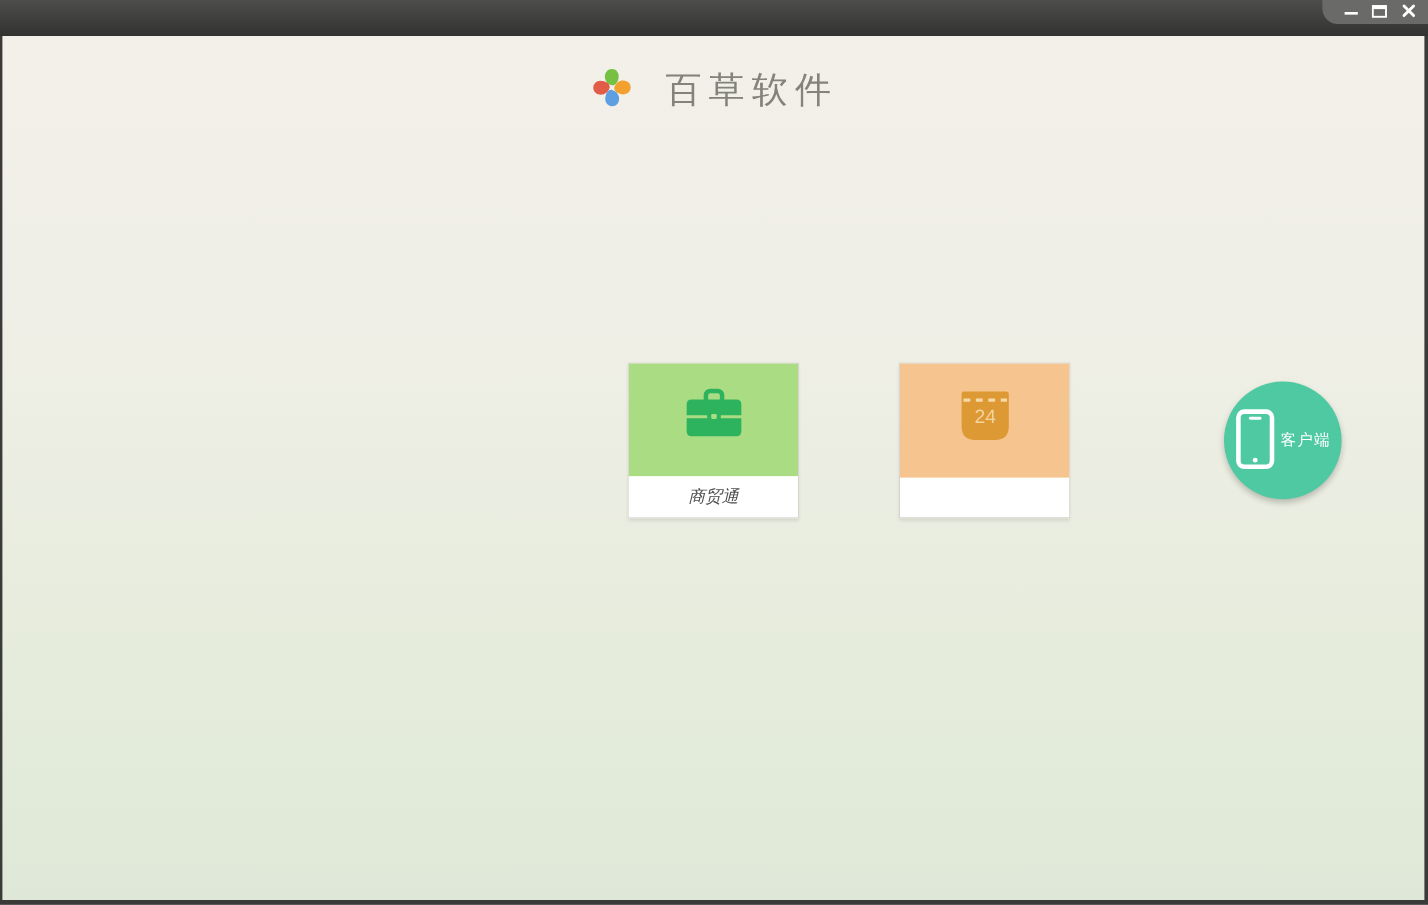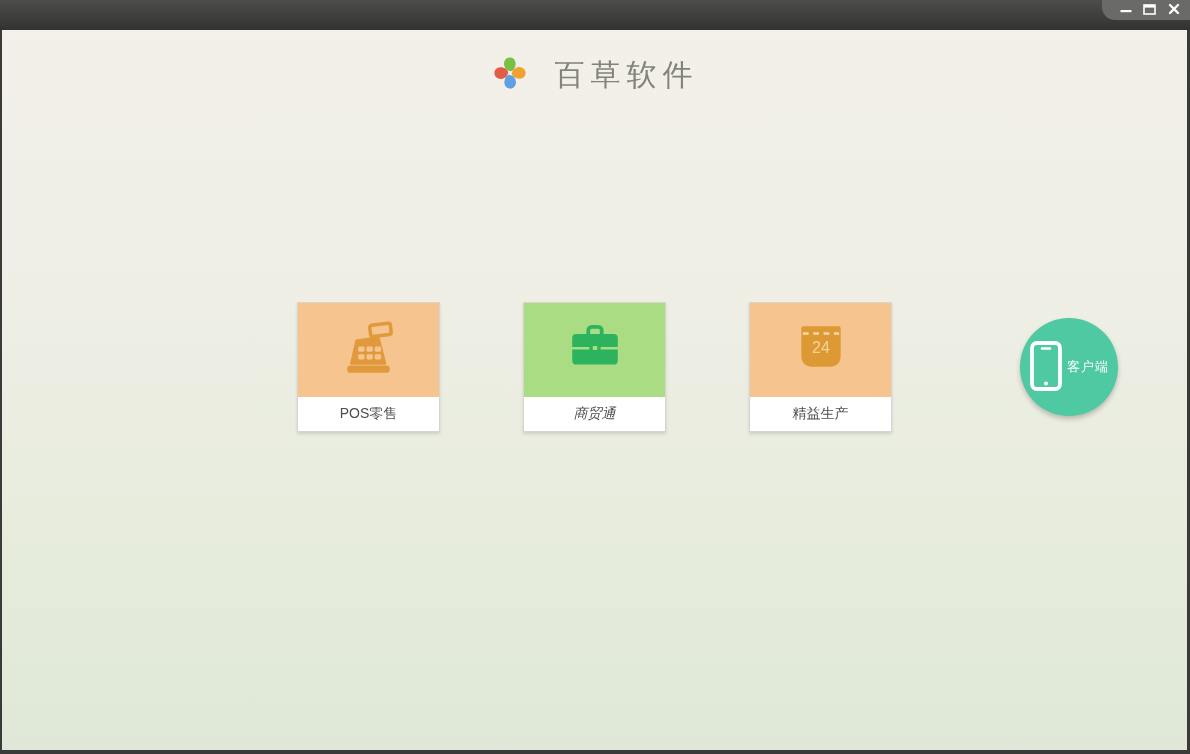--- a/index.html
+++ b/index.html
@@ -113,40 +113,20 @@
             <path d="M20,18 C13.5,16.5 11.5,8.5 16.5,4.5 C22.5,1.5 27.5,6.5 25.5,13 C24.6,16 22.8,18.4 20,18 Z" fill="#76c043"></path>
             <path d="M20,18 C13.5,16.5 11.5,8.5 16.5,4.5 C22.5,1.5 27.5,6.5 25.5,13 C24.6,16 22.8,18.4 20,18 Z" fill="#f2a12e" transform="rotate(90 20 20)"></path>
             <path d="M20,18 C13.5,16.5 11.5,8.5 16.5,4.5 C22.5,1.5 27.5,6.5 25.5,13 C24.6,16 22.8,18.4 20,18 Z" fill="#5d9fe0" transform="rotate(180 20 20)"></path>
             <path d="M20,18 C13.5,16.5 11.5,8.5 16.5,4.5 C22.5,1.5 27.5,6.5 25.5,13 C24.6,16 22.8,18.4 20,18 Z" fill="#e25d47" transform="rotate(270 20 20)"></path>
           </g>
         </svg>
       </span>
       <span class="app-title">百草软件</span>
     </div>
 
-    <div class="card card-pos">
-      <div class="card-top orange">
-        <span>
-          <svg width="58" height="58" viewBox="0 0 56 56">
-            <rect x="29" y="5" width="20" height="11" rx="2" fill="none" stroke="#e09a3c" stroke-width="3.4" transform="rotate(-7 39 10)"></rect>
-            <path d="M16,21 L37,18 L43.5,43 L11,43 Z" fill="#e09a3c" stroke="#e09a3c" stroke-width="2.5" stroke-linejoin="round"></path>
-            <g fill="#f6c48f">
-              <rect x="17.5" y="26.5" width="6.2" height="5" rx="1.4"></rect>
-              <rect x="25.5" y="26.5" width="6.2" height="5" rx="1.4"></rect>
-              <rect x="33.5" y="26.5" width="6.2" height="5" rx="1.4"></rect>
-              <rect x="17.5" y="34" width="6.2" height="5" rx="1.4"></rect>
-              <rect x="25.5" y="34" width="6.2" height="5" rx="1.4"></rect>
-              <rect x="33.5" y="34" width="6.2" height="5" rx="1.4"></rect>
-            </g>
-            <rect x="7" y="45" width="41" height="7" rx="3" fill="#e09a3c"></rect>
-          </svg>
-        </span>
-      </div>
-      <div class="card-label">POS零售</div>
-    </div>
 
     <div class="card card-trade">
       <div class="card-top green">
         <span>
           <svg width="58" height="58" viewBox="0 0 56 56">
             <rect x="21.5" y="7.5" width="13" height="10" rx="3.5" fill="none" stroke="#2db35d" stroke-width="3.6"></rect>
             <path d="M6,27 L6,18.5 Q6,14.5 10,14.5 L46,14.5 Q50,14.5 50,18.5 L50,27 Z" fill="#2db35d"></path>
             <path d="M6,29.5 L50,29.5 L50,40 Q50,44 46,44 L10,44 Q6,44 6,40 Z" fill="#2db35d"></path>
             <rect x="22.5" y="23" width="11" height="10" rx="2" fill="#2db35d"></rect>
             <rect x="25.8" y="26" width="4.4" height="4" rx="1" fill="#aadc83"></rect>
@@ -159,21 +139,20 @@
     <div class="card card-lean">
       <div class="card-top orange">
         <span>
           <svg width="58" height="58" viewBox="0 0 56 56">
             <path d="M9,9 Q9,7 11,7 L45,7 Q47,7 47,9 L47,35 Q47,46 36,46 L20,46 Q9,46 9,35 Z" fill="#dd9934"></path>
             <line x1="10.5" y1="14" x2="45.5" y2="14" stroke="#f6d9a6" stroke-width="2.6" stroke-dasharray="5.5,4.5"></line>
             <text x="28" y="32.5" text-anchor="middle" font-size="15.5" fill="#f3d49c" font-family="Liberation Sans, sans-serif">24</text>
           </svg>
         </span>
       </div>
-      <div class="card-label">精益生产</div>
     </div>
 
     <button class="client-btn">
       <span>
         <svg width="34" height="52" viewBox="0 0 34 52">
           <rect x="3" y="3" width="28" height="46" rx="5" fill="none" stroke="#fff" stroke-width="3.8"></rect>
           <line x1="13" y1="8.5" x2="21" y2="8.5" stroke="#fff" stroke-width="2.4" stroke-linecap="round"></line>
           <circle cx="17" cy="43.5" r="2" fill="#fff"></circle>
         </svg>
       </span>

